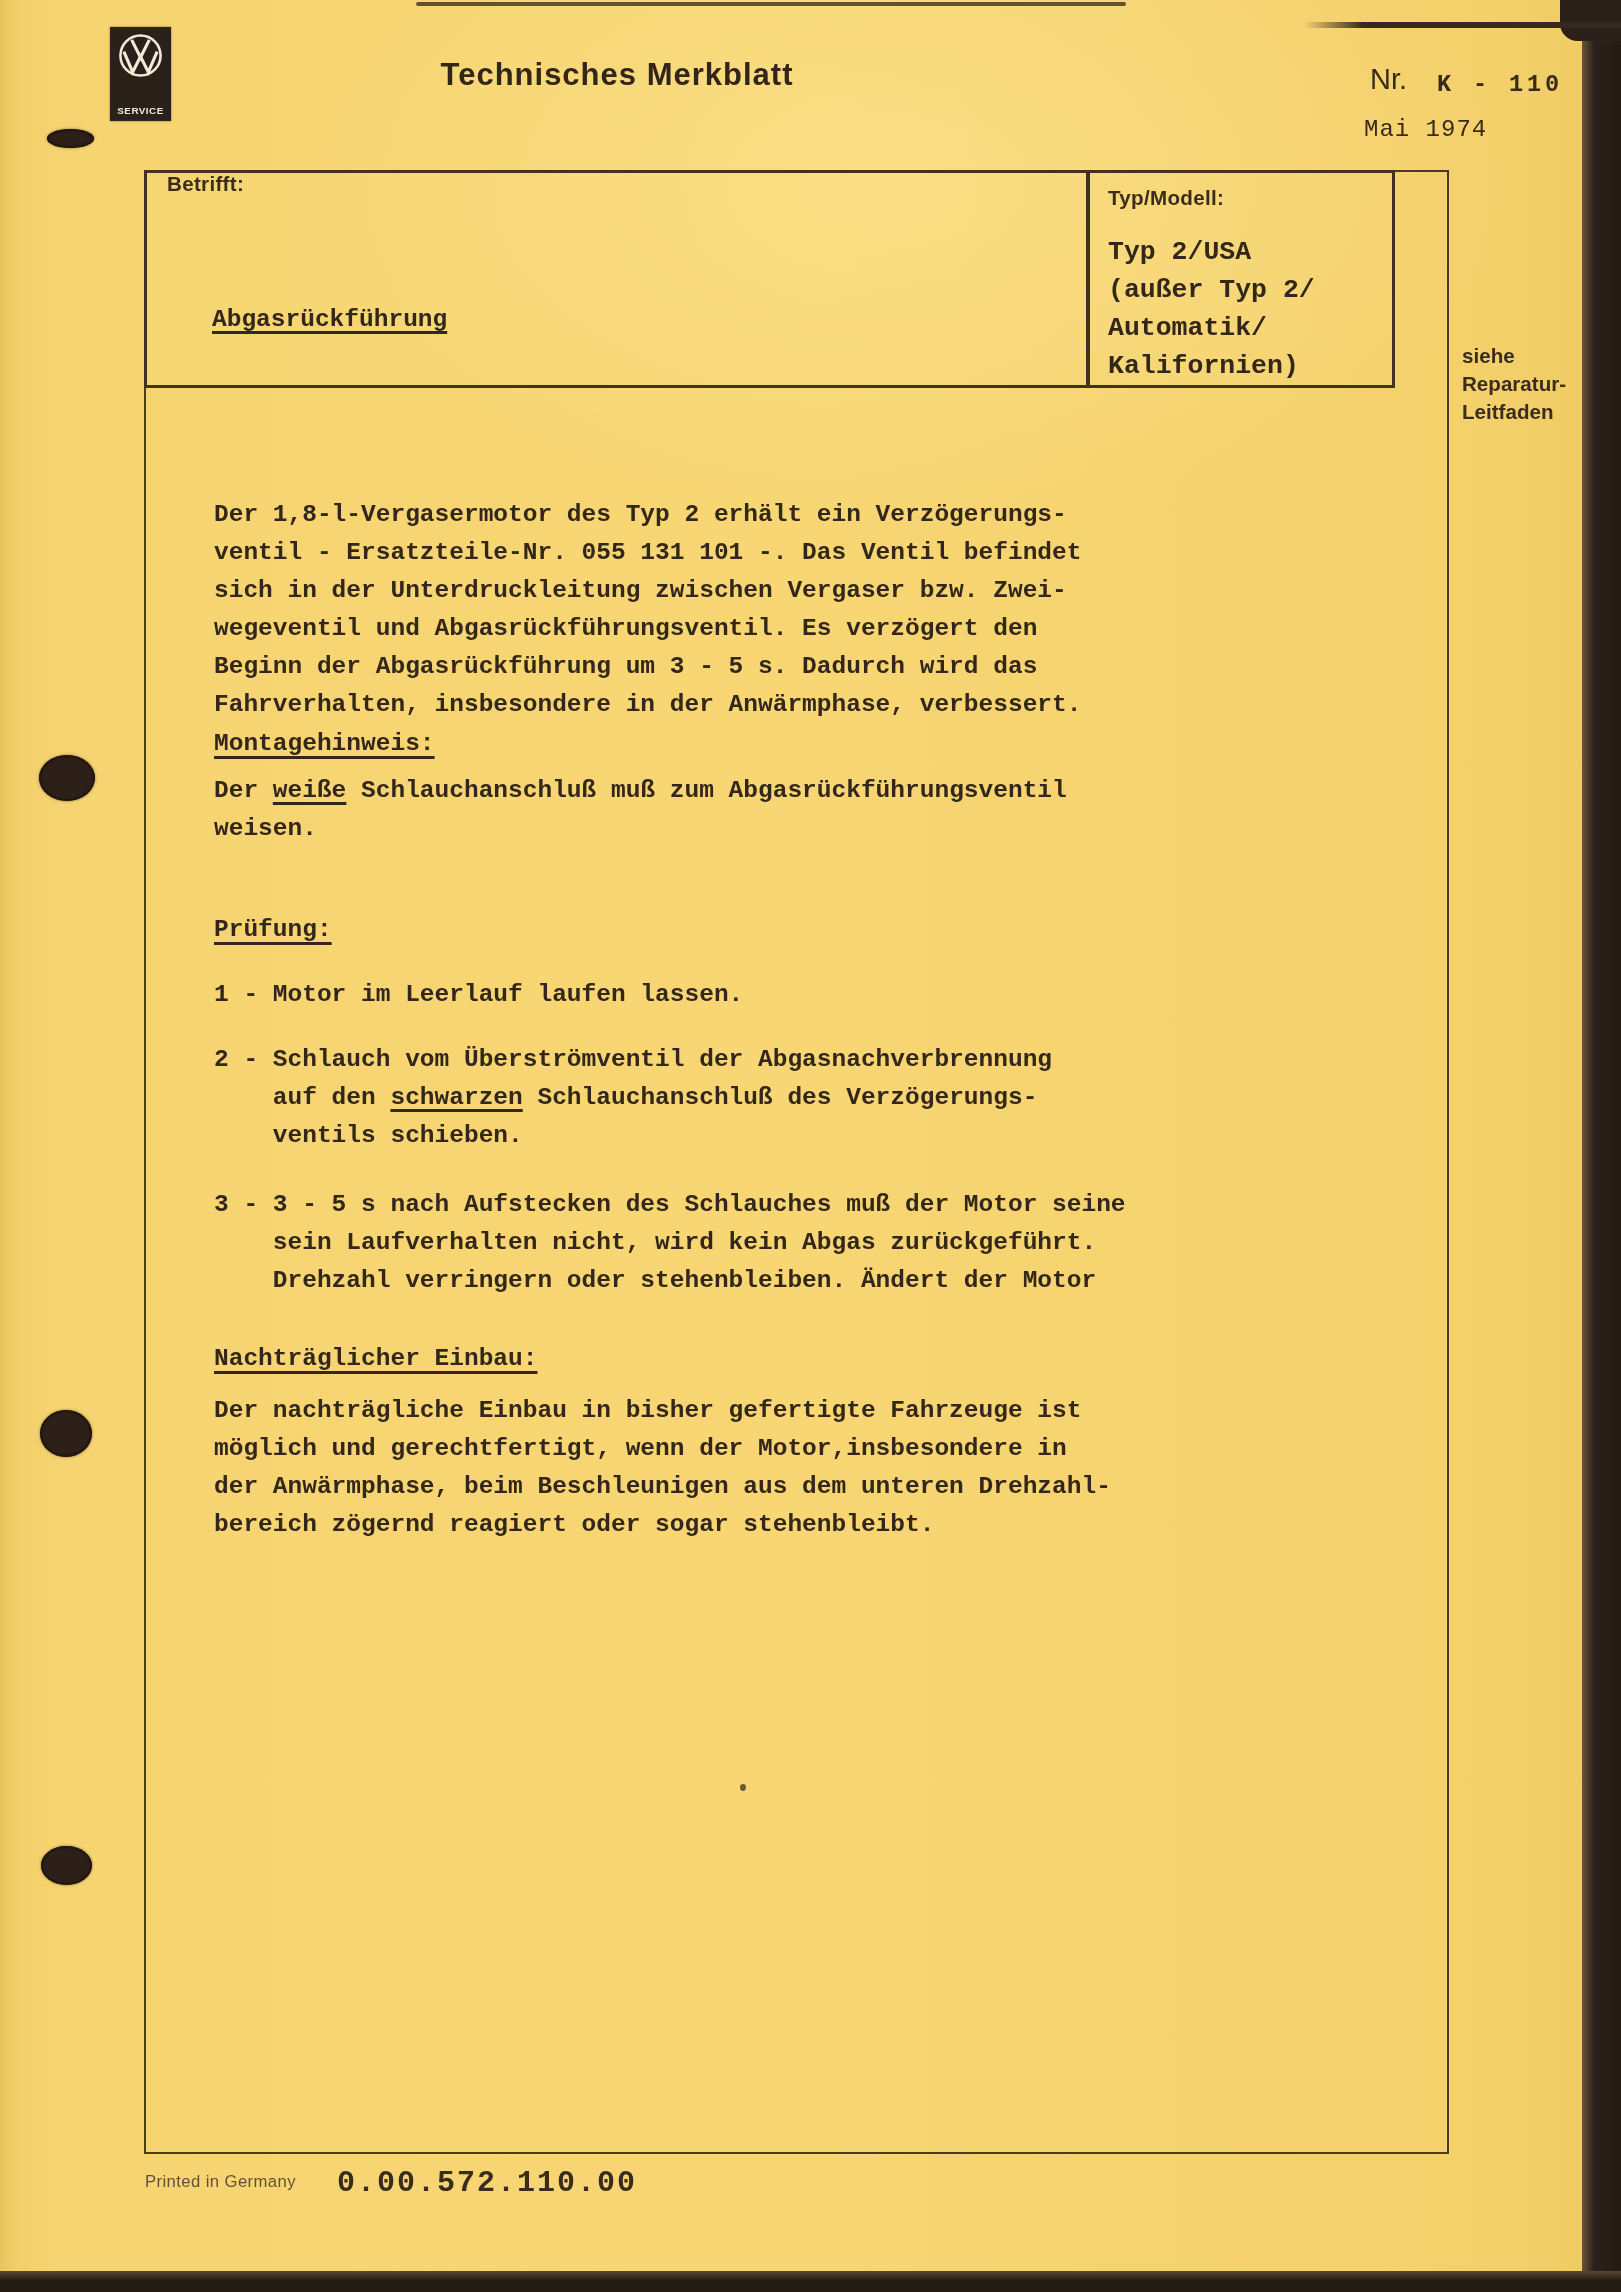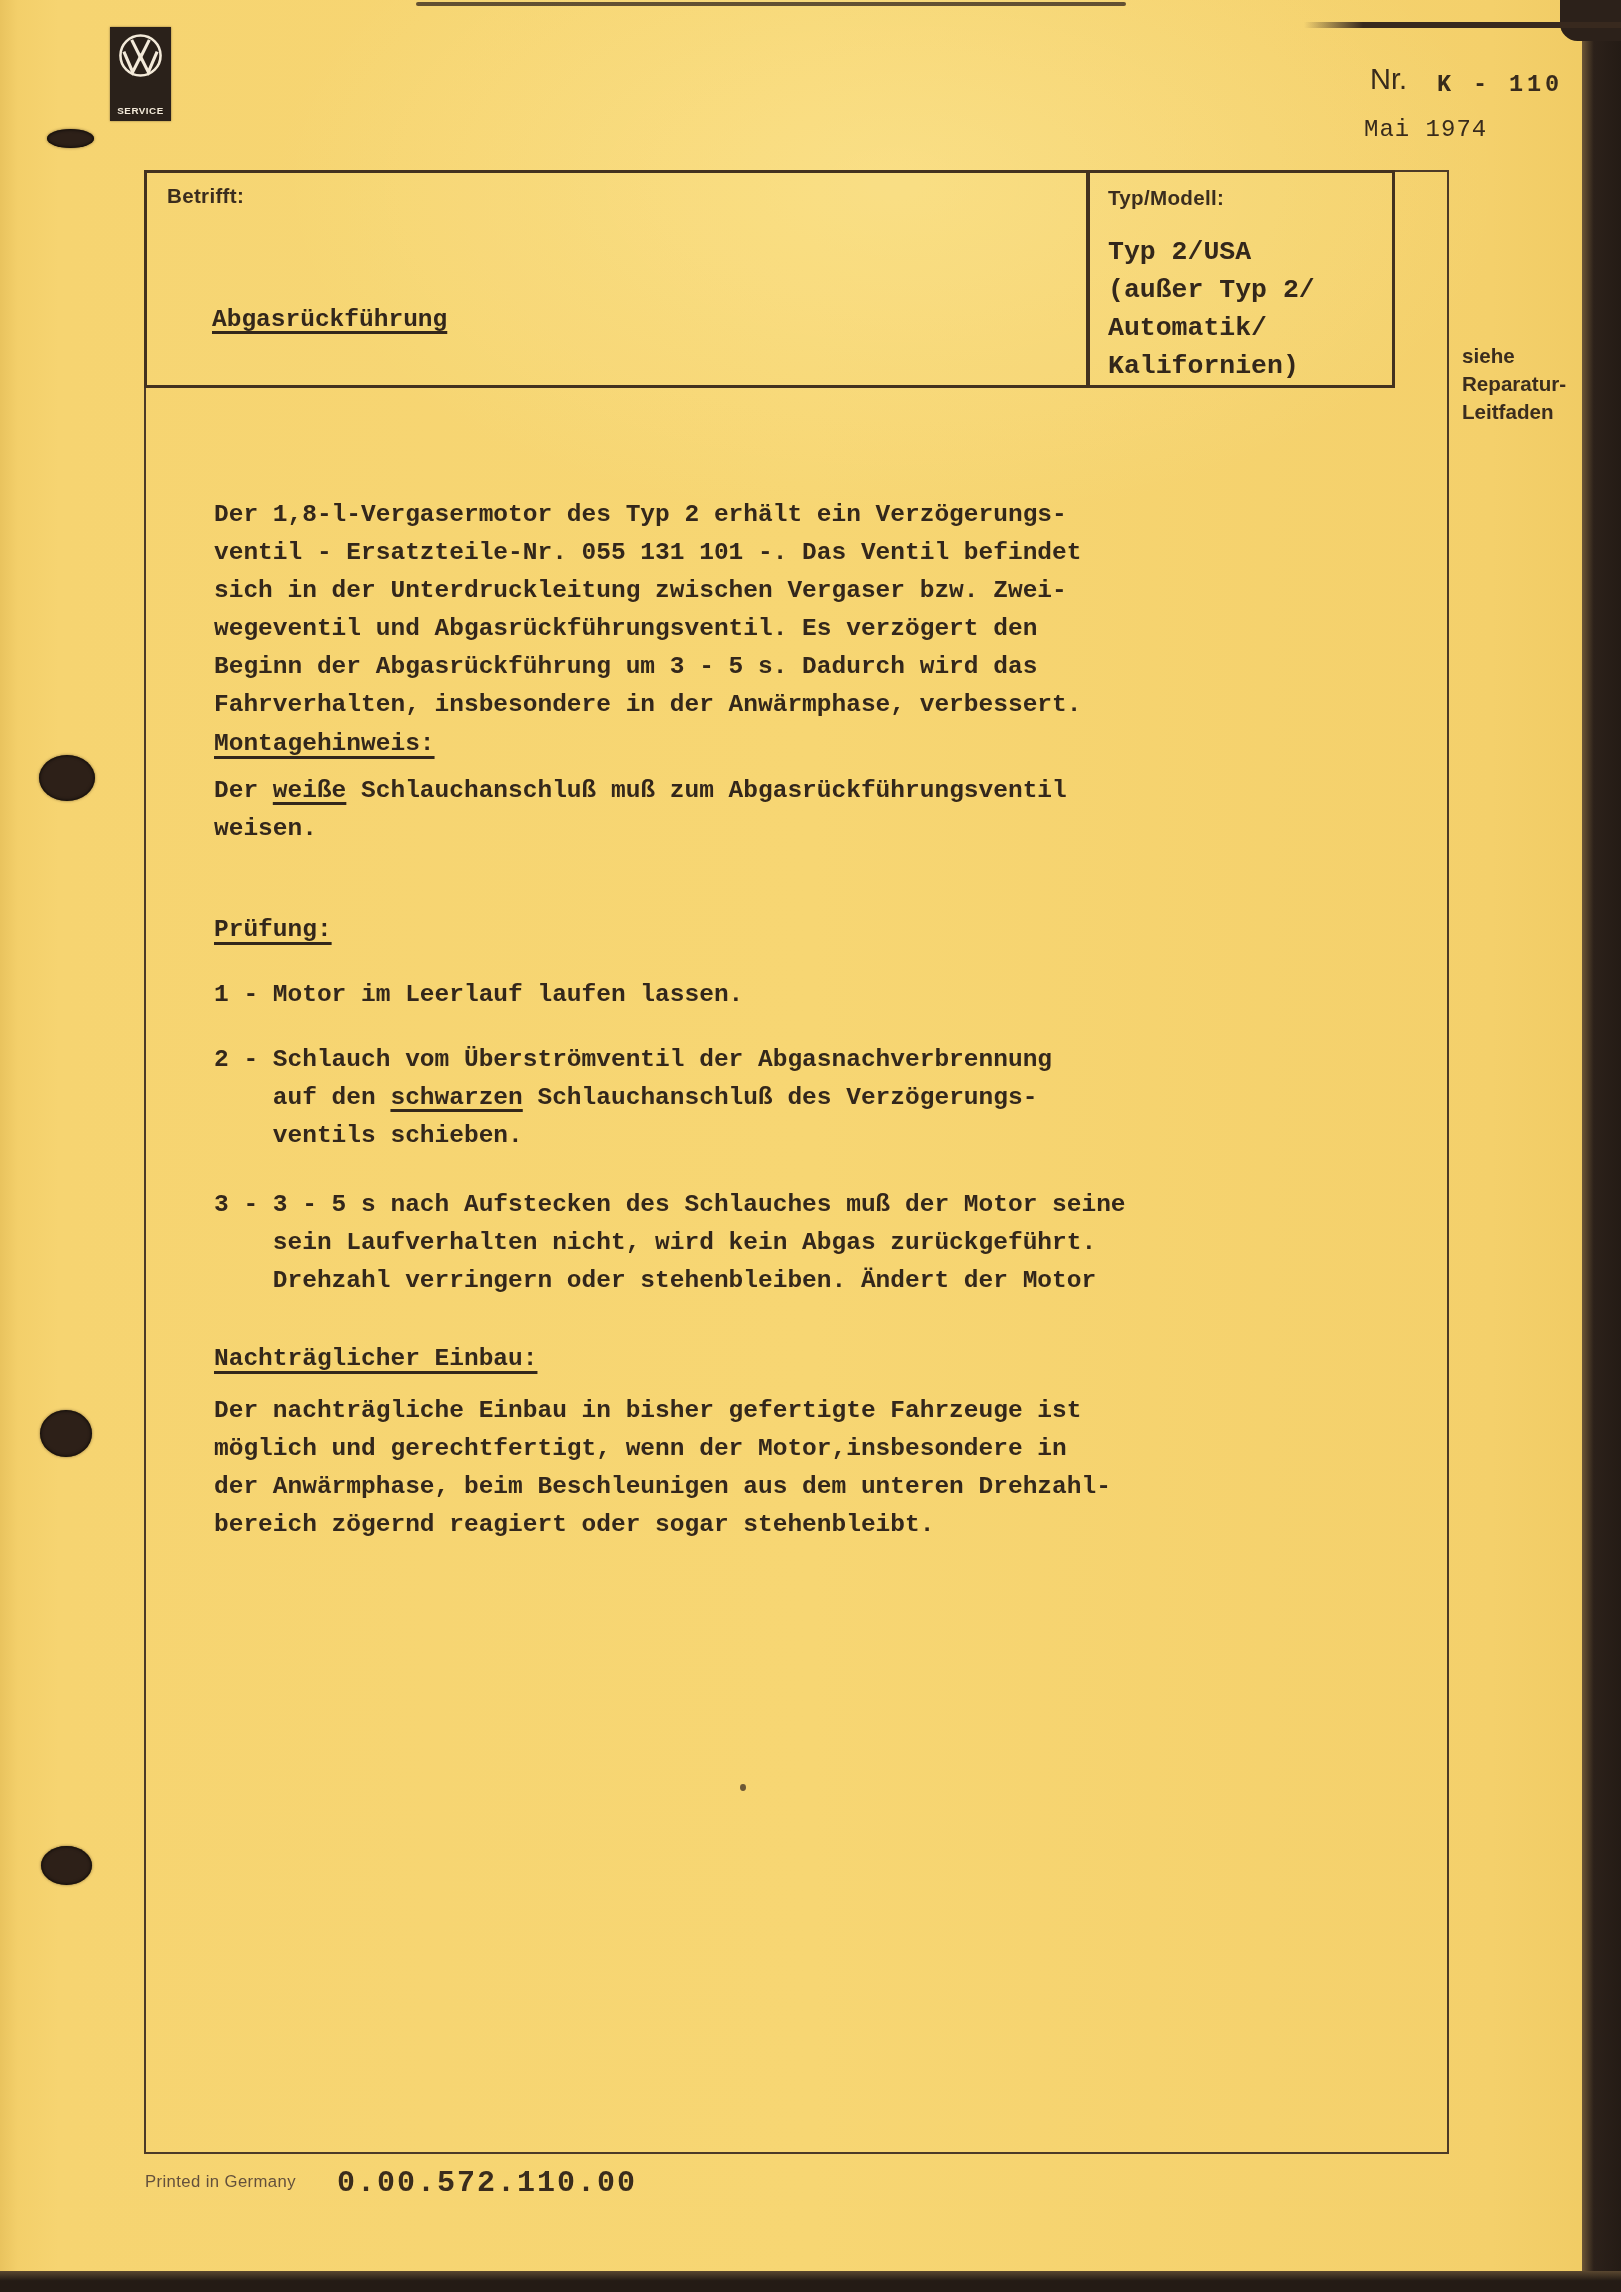--- a/index.html
+++ b/index.html
@@ -66,29 +66,30 @@
   <div class="vwbox">
     <span>
       <svg width="47" height="47" viewBox="0 0 48 48">
         <circle cx="24" cy="24" r="20.5" fill="none" stroke="#f3ead9" stroke-width="2.6"></circle>
         <path d="M15 8 L24 26 L33 8" fill="none" stroke="#f3ead9" stroke-width="3.2"></path>
         <path d="M7 20 L16 41 L24 25 L32 41 L41 20" fill="none" stroke="#f3ead9" stroke-width="3.2"></path>
       </svg>
     </span>
     <div class="vw-service">SERVICE</div>
   </div>
+  <div class="doc-title">Technisches Merkblatt</div>
   <div class="nr-label">Nr.</div>
   <div class="nr-value">K - 110</div>
   <div class="date">Mai 1974</div>
 
   <div class="outer-box"></div>
   <div class="table-box"></div>
   <div class="table-divider"></div>
 
-  <div class="lbl" style="left:167px;top:184px;">Betrifft:</div>
+  <div class="lbl" style="left:167px;top:172px;">Betrifft:</div>
   <div class="tw" style="left:212px;top:257px;margin-top:44px;"><div class="line"><span class="u">Abgasrückführung</span></div></div>
 
   <div class="lbl" style="left:1108px;top:186px;">Typ/Modell:</div>
   <div class="tw model" style="left:1108px;top:233px;"><div class="line"><span>Typ 2/USA</span></div><div class="line"><span>(außer Typ 2/</span></div><div class="line"><span>Automatik/</span></div><div class="line"><span>Kalifornien)</span></div></div>
 
   <div class="sidenote">
     <div>siehe</div>
     <div>Reparatur-</div>
     <div>Leitfaden</div>
   </div>

